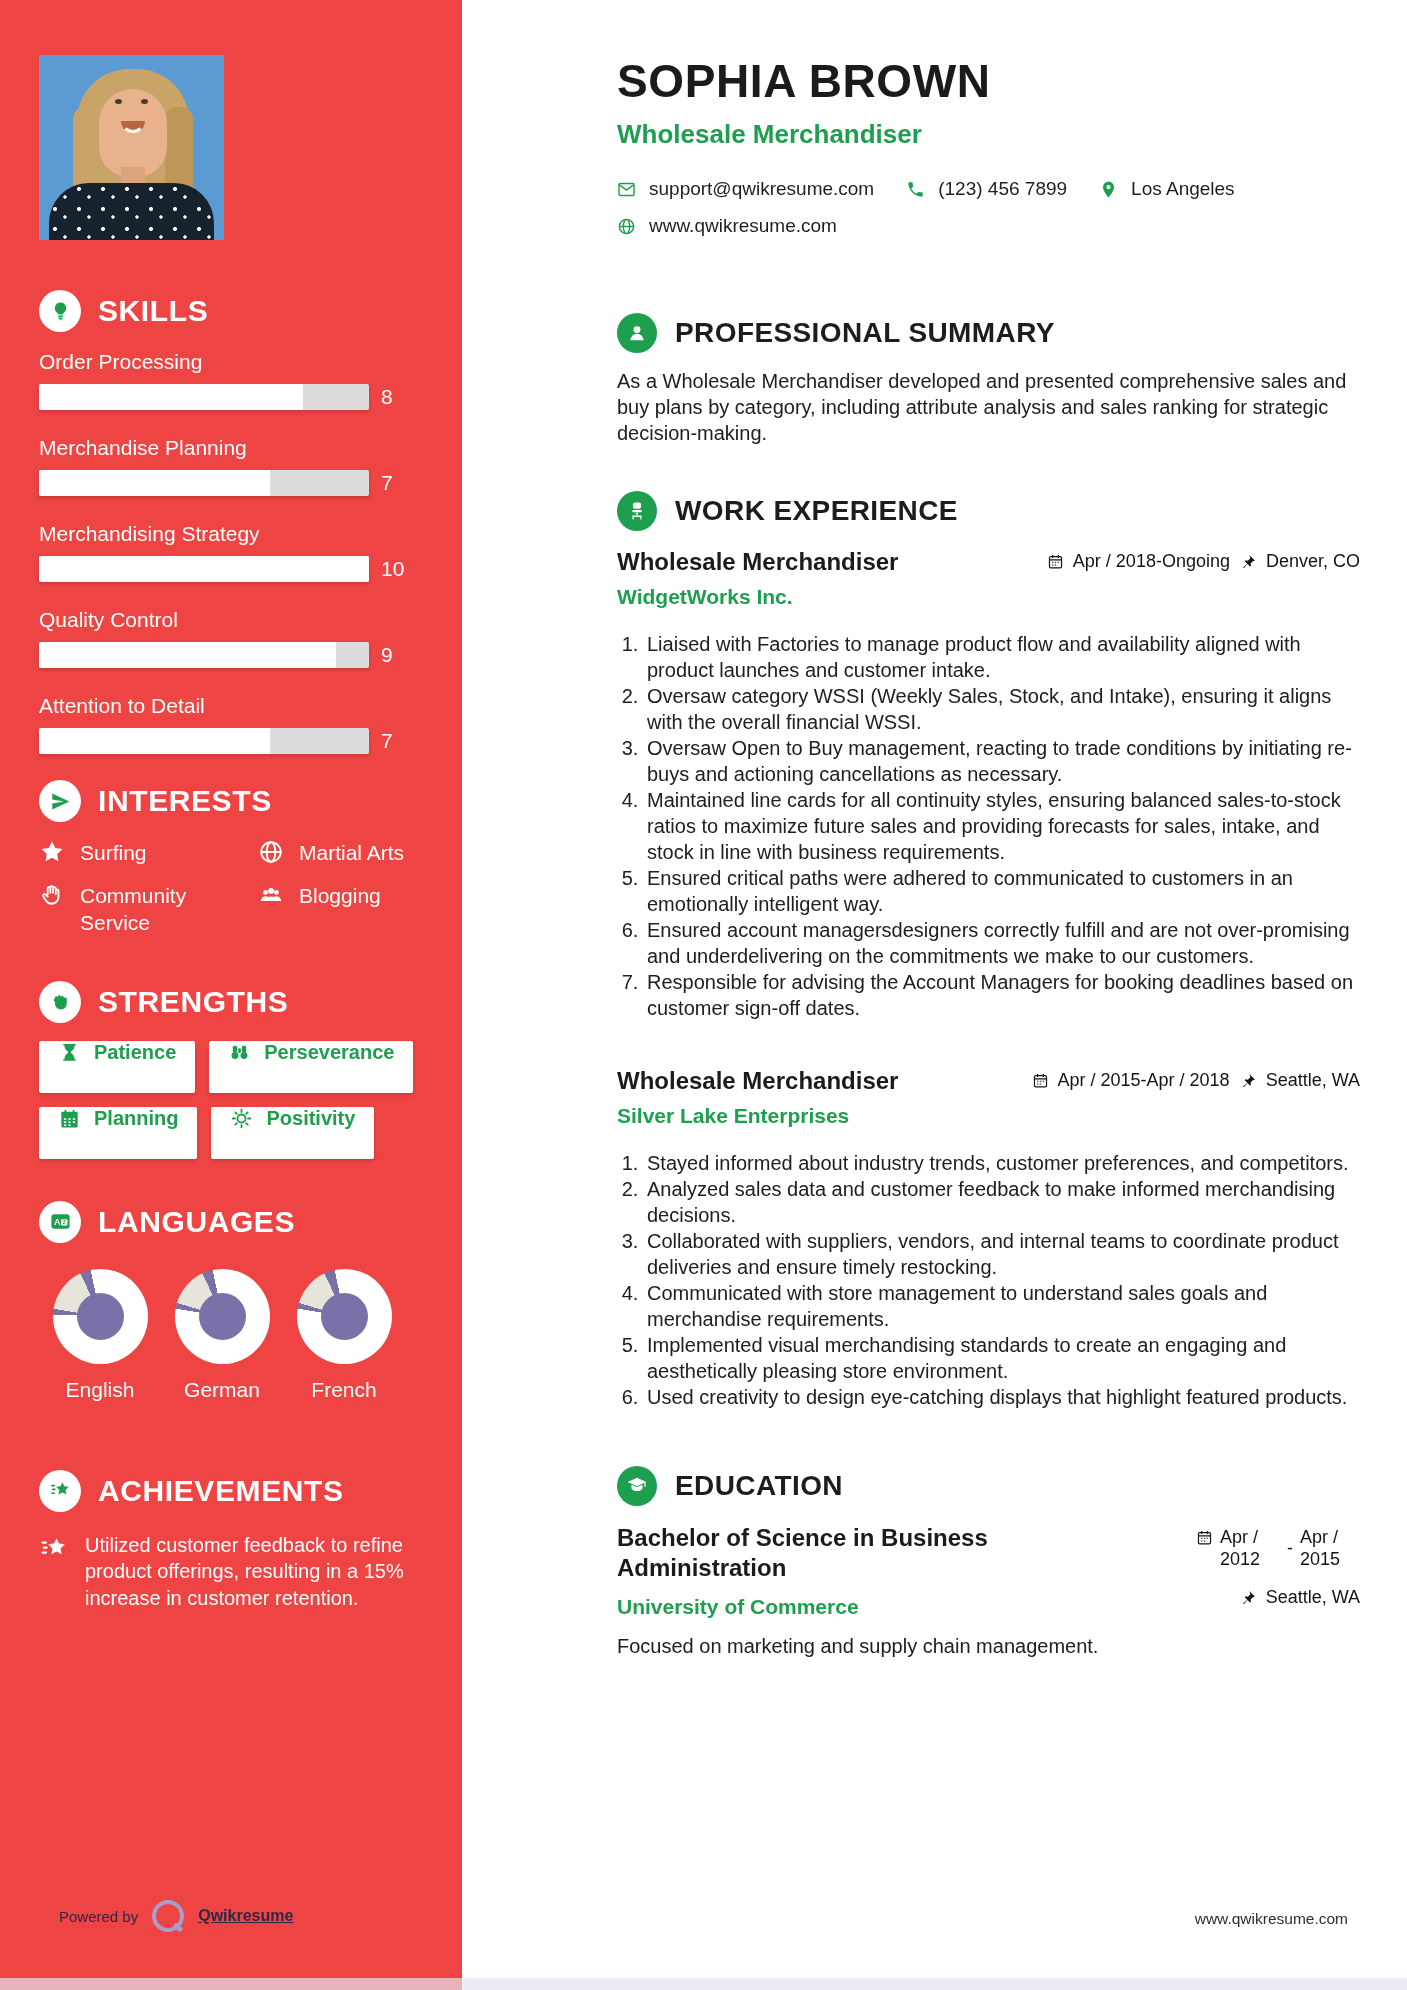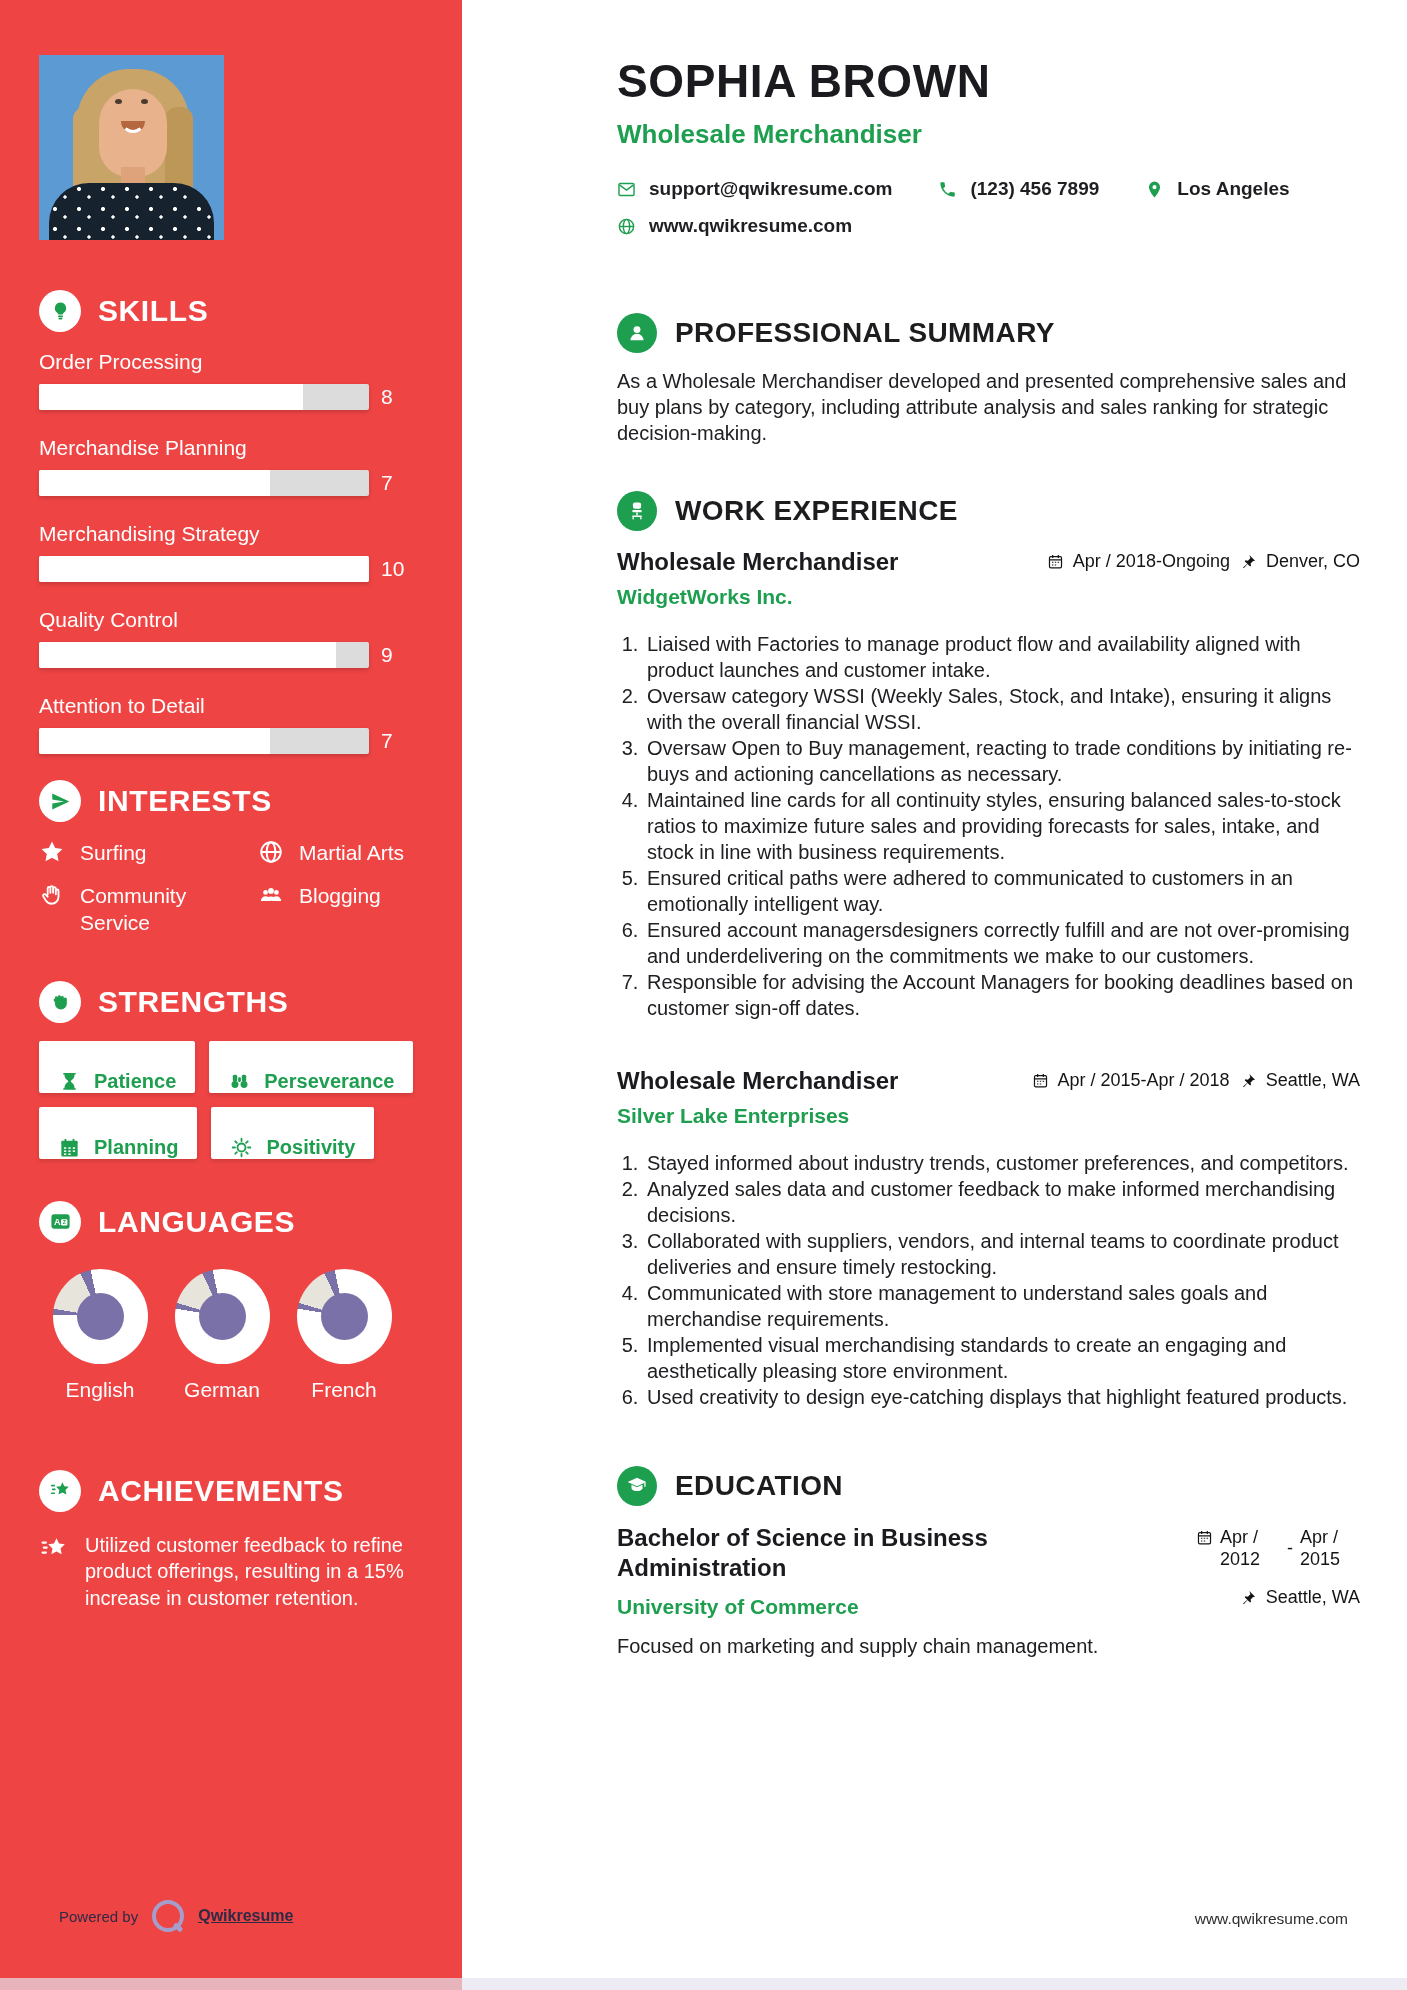--- a/index.html
+++ b/index.html
@@ -49,21 +49,21 @@
   .skill-fill { height:100%; background:#fff; }
   .skill-num { font-size:21px; min-width:24px; text-align:left; }
   
   .int-grid { margin-top:18px; display:grid; grid-template-columns:219px auto; row-gap:16px; }
   .int-item { display:flex; align-items:flex-start; gap:15px; font-size:21px; line-height:1.28; }
   .int-item svg { width:26px; height:26px; flex:0 0 26px; margin-top:-1px; }
   .int-label { max-width:118px; }
   
   .chips { margin-top:18px; display:flex; flex-wrap:wrap; gap:14px; width:437px; }
   .chip { background:#fff; color:#1E9E4F; height:52px; padding:0 19px; border-radius:2px;
-    display:inline-flex; align-items:flex-end; gap:13px; font-size:20px; font-weight:700;
+    display:inline-flex; align-items:flex-start; gap:13px; font-size:20px; font-weight:700;
     box-shadow:0 2px 4px rgba(0,0,0,.15); }
   .chip svg { width:23px; height:23px; }
   
   .langs { margin-top:26px; display:flex; }
   .lang { width:147px; display:flex; flex-direction:column; align-items:center; }
   .donut { width:95px; height:95px; border-radius:50%; position:relative; }
   .donut-hole { position:absolute; left:24px; top:24px; width:47px; height:47px;
     border-radius:50%; background:#7A71A9; }
   .lang-label { margin-top:14px; font-size:21px; }
   
@@ -76,21 +76,21 @@
   .powered-label { font-size:15px; color:#2e2a45; }
   .q-logo { width:32px; height:32px; border-radius:50%; border:4px solid #A59ECD;
     position:relative; }
   .q-logo::after { content:""; position:absolute; right:-3px; bottom:-2px; width:10px; height:5px;
     background:#A59ECD; transform:rotate(40deg); border-radius:2px; }
   .powered-brand { font-size:16px; font-weight:700; color:#2e2a45; text-decoration:underline; }
   
   .main { position:absolute; left:617px; top:0; width:743px; }
   .name { margin-top:54px; font-size:46px; font-weight:800; letter-spacing:.6px; color:#1b1b1f; }
   .job-title-top { margin-top:11px; font-size:26px; font-weight:700; color:#1E9E4F; }
-  .contact-row { margin-top:28px; display:flex; align-items:center; gap:14px; font-size:19px; color:#1f1f23;font-weight:bold; }
+  .contact-row { margin-top:28px; display:flex; align-items:center; font-size:19px; color:#1f1f23; }
   .contact-row + .contact-row { margin-top:15px; }
   .contact-item { display:flex; align-items:center; gap:13px; }
   .contact-item + .contact-item { margin-left:32px; }
   .contact-item svg { width:19px; height:19px; color:#1E9E4F; flex:0 0 19px; }
   .main-sec { margin-top:76px; }
   .main-sec-head { display:flex; align-items:center; gap:18px; }
   .main-ico { width:40px; height:40px; border-radius:50%; background:#1E9E4F; color:#fff;
     display:flex; align-items:center; justify-content:center; flex:0 0 40px; }
   .main-ico svg { width:22px; height:22px; }
   .main-title { font-size:28px; font-weight:800; letter-spacing:.4px; color:#1d1d20; }

